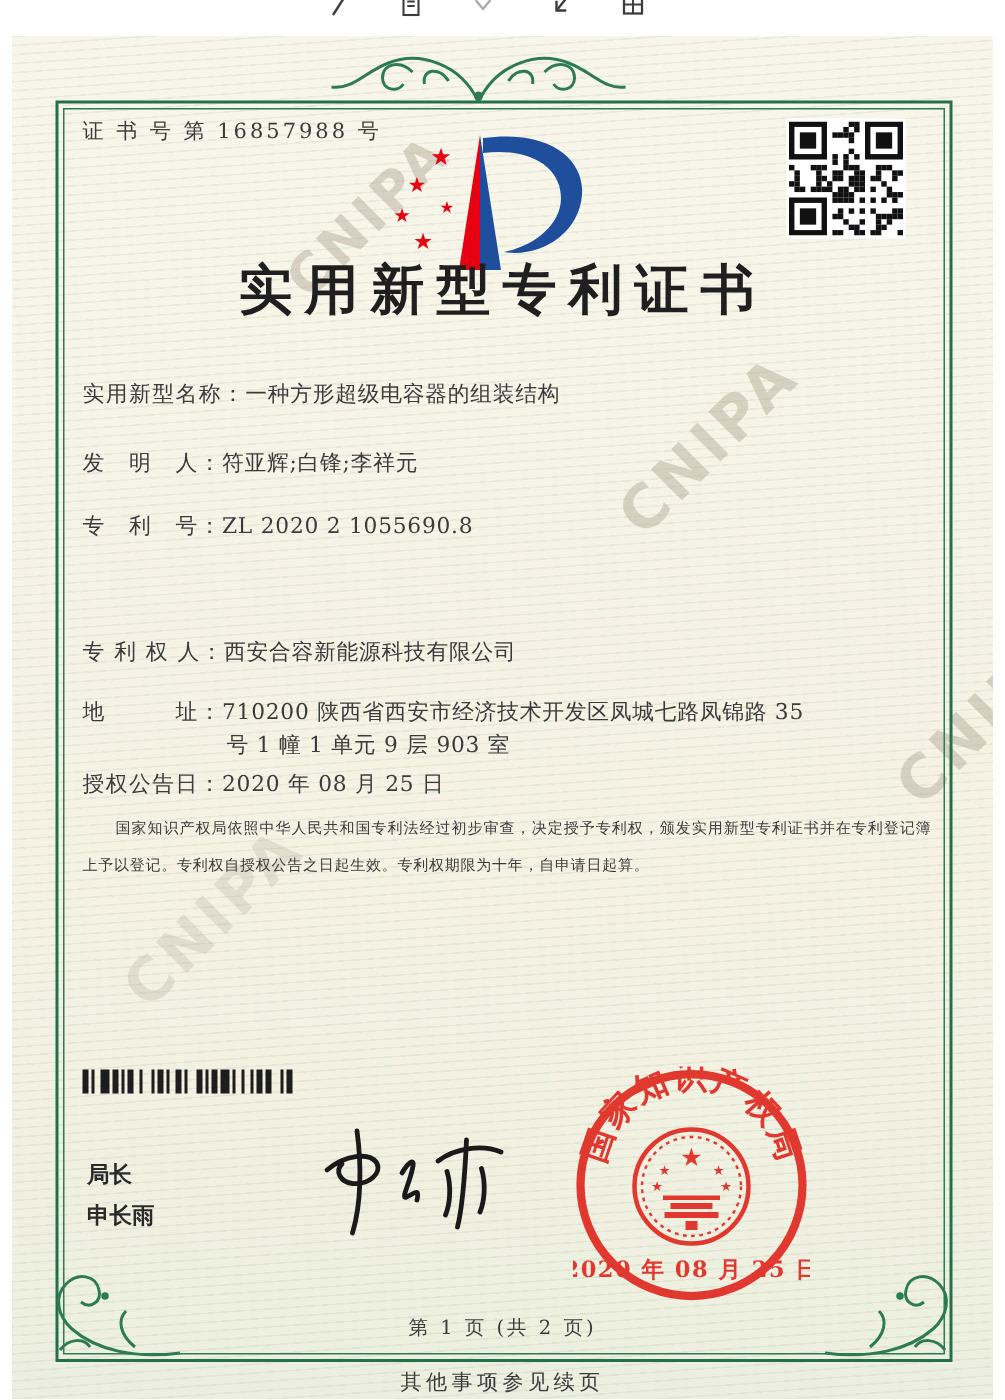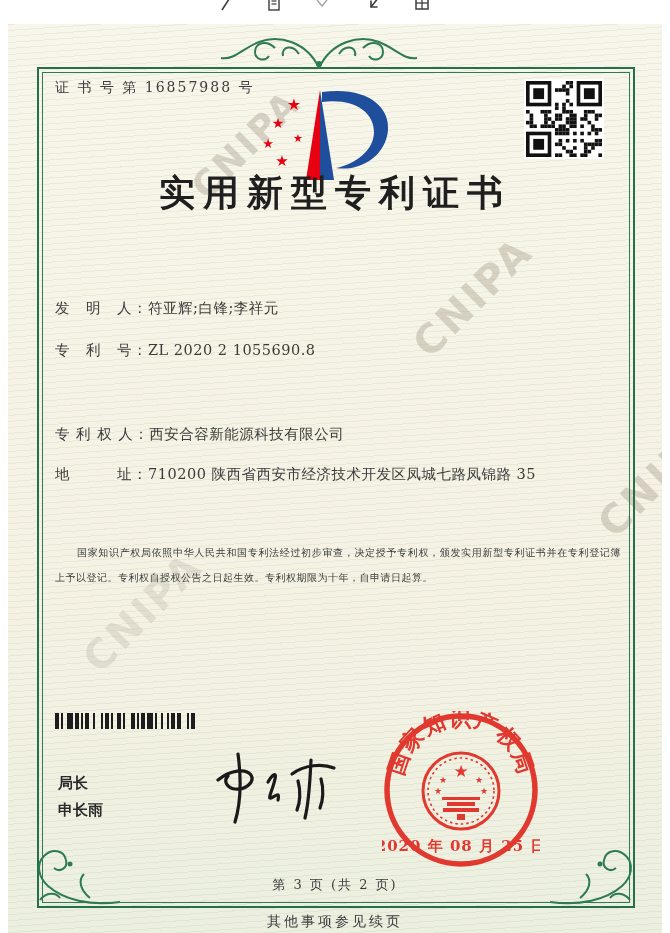--- a/index.html
+++ b/index.html
@@ -244,31 +244,40 @@
         <rect x="0" y="14" width="7" height="7" fill="#111"></rect>
         <rect x="1" y="15" width="5" height="5" fill="#fff"></rect>
         <rect x="2" y="16" width="3" height="3" fill="#111"></rect>
         <rect x="14" y="0" width="7" height="7" fill="#111"></rect>
         <rect x="15" y="1" width="5" height="5" fill="#fff"></rect>
         <rect x="16" y="2" width="3" height="3" fill="#111"></rect>
       </svg>
 
     <div id="title">实用新型专利证书</div>
 
+    <div class="field-row" style="top:229px">
+      <span class="field-label">实用新型名称：</span><span class="field-value">一种方形超级电容器的组装结构</span>
+    </div>
     <div class="field-row" style="top:275px">
       <span class="field-label">发　明　人：</span><span class="field-value">符亚辉;白锋;李祥元</span>
     </div>
     <div class="field-row" style="top:317px">
       <span class="field-label">专　利　号：</span><span class="field-value">ZL 2020 2 1055690.8</span>
     </div>
     <div class="field-row" style="top:401px">
       <span class="field-label">专 利 权 人：</span><span class="field-value">西安合容新能源科技有限公司</span>
     </div>
     <div class="field-row" style="top:441px">
       <span class="field-label">地　　　址：</span><span class="field-value">710200 陕西省西安市经济技术开发区凤城七路凤锦路 35</span>
+    </div>
+    <div class="field-row" style="top:463px;left:143px">
+      <span class="field-value">号 1 幢 1 单元 9 层 903 室</span>
+    </div>
+    <div class="field-row" style="top:489px">
+      <span class="field-label">授权公告日：</span><span class="field-value">2020 年 08 月 25 日</span>
     </div>
 
     <div class="para" style="top:516px">国家知识产权局依照中华人民共和国专利法经过初步审查，决定授予专利权，颁发实用新型专利证书并在专利登记簿上予以登记。专利权自授权公告之日起生效。专利权期限为十年，自申请日起算。</div>
 
     <div id="barcode"><span style="width: 4px; background: rgb(29, 29, 29);"></span><span style="width: 2px; background: transparent;"></span><span style="width: 2px; background: rgb(29, 29, 29);"></span><span style="width: 4px; background: transparent;"></span><span style="width: 6px; background: rgb(29, 29, 29);"></span><span style="width: 2px; background: transparent;"></span><span style="width: 4px; background: rgb(29, 29, 29);"></span><span style="width: 2px; background: transparent;"></span><span style="width: 2px; background: rgb(29, 29, 29);"></span><span style="width: 2px; background: transparent;"></span><span style="width: 4px; background: rgb(29, 29, 29);"></span><span style="width: 4px; background: transparent;"></span><span style="width: 2px; background: rgb(29, 29, 29);"></span><span style="width: 6px; background: transparent;"></span><span style="width: 2px; background: rgb(29, 29, 29);"></span><span style="width: 2px; background: transparent;"></span><span style="width: 4px; background: rgb(29, 29, 29);"></span><span style="width: 2px; background: transparent;"></span><span style="width: 2px; background: rgb(29, 29, 29);"></span><span style="width: 4px; background: transparent;"></span><span style="width: 4px; background: rgb(29, 29, 29);"></span><span style="width: 2px; background: transparent;"></span><span style="width: 2px; background: rgb(29, 29, 29);"></span><span style="width: 6px; background: transparent;"></span><span style="width: 4px; background: rgb(29, 29, 29);"></span><span style="width: 2px; background: transparent;"></span><span style="width: 2px; background: rgb(29, 29, 29);"></span><span style="width: 2px; background: transparent;"></span><span style="width: 4px; background: rgb(29, 29, 29);"></span><span style="width: 2px; background: transparent;"></span><span style="width: 6px; background: rgb(29, 29, 29);"></span><span style="width: 2px; background: transparent;"></span><span style="width: 2px; background: rgb(29, 29, 29);"></span><span style="width: 4px; background: transparent;"></span><span style="width: 2px; background: rgb(29, 29, 29);"></span><span style="width: 4px; background: transparent;"></span><span style="width: 2px; background: rgb(29, 29, 29);"></span><span style="width: 2px; background: transparent;"></span><span style="width: 4px; background: rgb(29, 29, 29);"></span><span style="width: 2px; background: transparent;"></span><span style="width: 4px; background: rgb(29, 29, 29);"></span><span style="width: 6px; background: transparent;"></span><span style="width: 2px; background: rgb(29, 29, 29);"></span><span style="width: 2px; background: transparent;"></span><span style="width: 4px; background: rgb(29, 29, 29);"></span><span style="width: 2px; background: transparent;"></span></div>
 
     <div id="signer">
       <div>局长</div>
       <div>申长雨</div>
     </div>
@@ -309,17 +318,17 @@
           <rect x="60" y="86" width="38" height="3"></rect>
           <rect x="65" y="91" width="28" height="4"></rect>
           <rect x="61" y="97" width="36" height="4"></rect>
           <rect x="75" y="103" width="8" height="6"></rect>
         </g>
 
         <text x="79" y="140" font-size="15" font-weight="bold" text-anchor="middle" stroke="none" letter-spacing="1">2020 年 08 月 25 日</text>
       </g>
     </svg>
 
-    <div id="page-no">第 3 页 (共 2 页)</div>
+    <div id="page-no">第 1 页 (共 2 页)</div>
     <div id="continuation">其他事项参见续页</div>
 
   </div>
 </div>
 
 </body></html>

